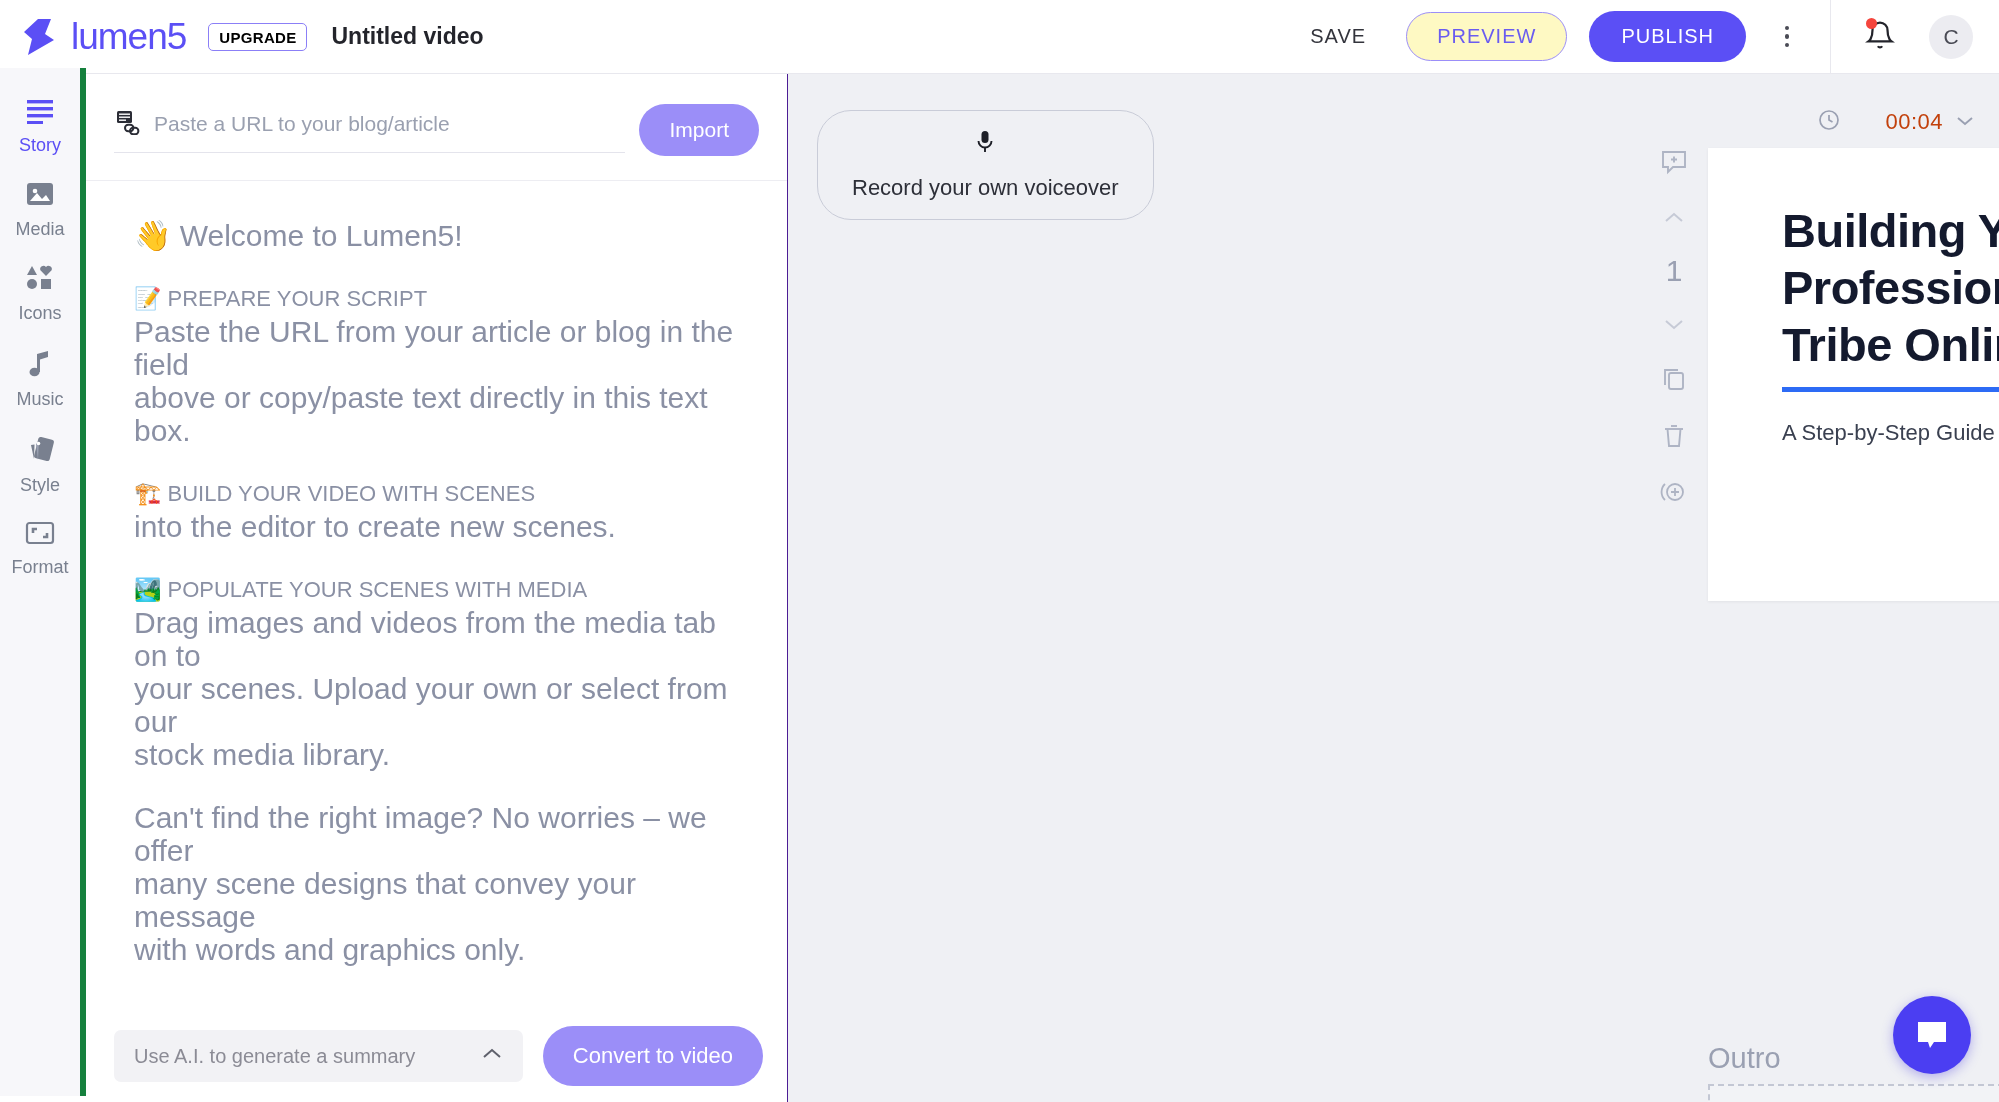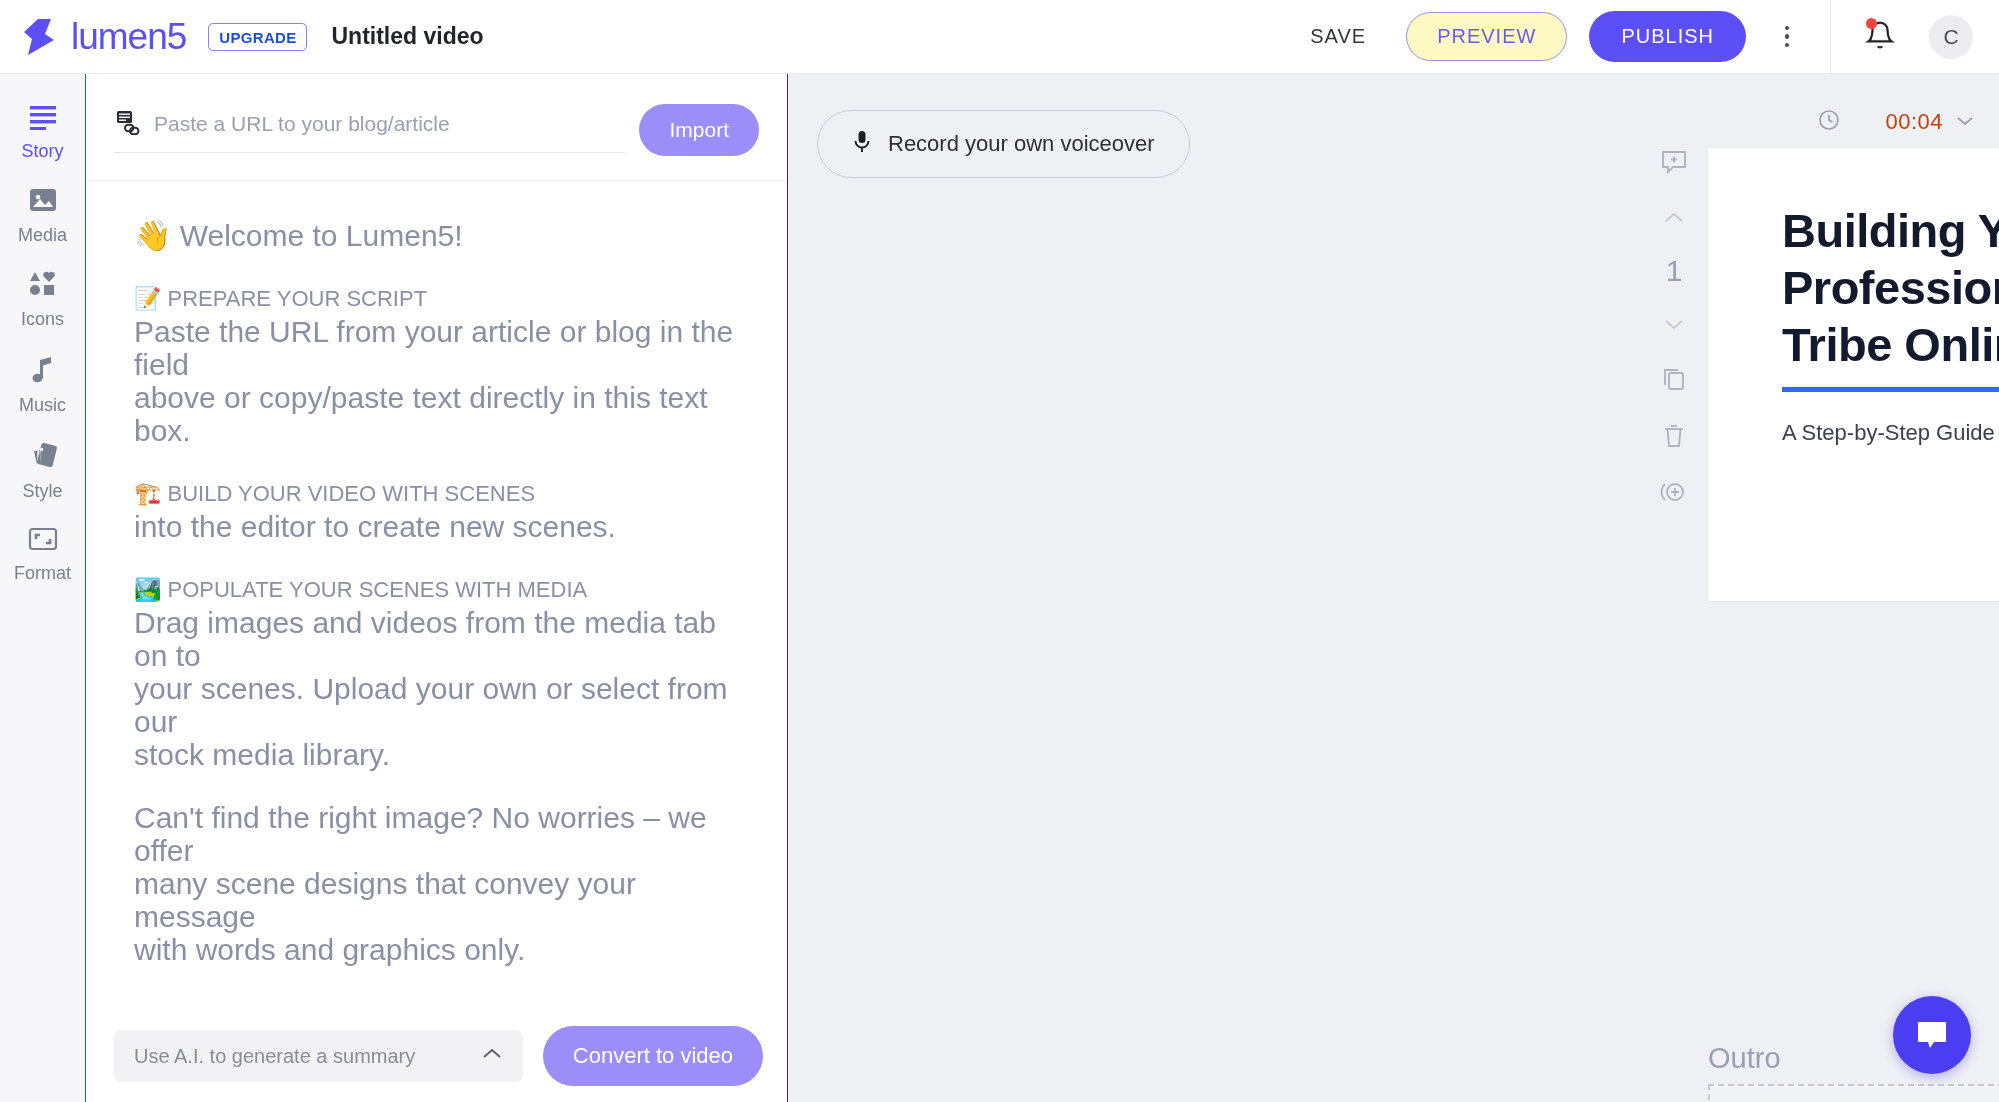--- a/index.html
+++ b/index.html
@@ -17,21 +17,21 @@
     display: flex; align-items: center;
   }
   .brand { display: flex; align-items: center; margin-left: 18px; }
   .logo-mark { width: 44px; height: 44px; }
   .logo-text {
     font-size: 37px; color: #5b4ff5; letter-spacing: -1px;
     margin-left: 9px; font-weight: 400;
   }
   .upgrade-pill {
     margin-left: 22px; border: 1.5px solid #8b7ff7; border-radius: 5px;
-    color: #1d4ed8; font-size: 15px; font-weight: 700;
+    color: #000000; font-size: 15px; font-weight: 700;
     padding: 5px 10px 4px; letter-spacing: 0.3px;
   }
   .video-title {
     margin-left: 24px; font-size: 23px; color: #23242b; font-weight: 700;
   }
   .topbar-right {
     margin-left: auto; display: flex; align-items: center; height: 100%;
   }
   .save-btn {
     font-size: 20px; color: #33343c; letter-spacing: 1px;
@@ -65,22 +65,22 @@
   .avatar {
     margin-left: 34px; margin-right: 26px;
     width: 44px; height: 44px; border-radius: 50%;
     background: #ececf1; color: #4a4b55;
     display: flex; align-items: center; justify-content: center;
     font-size: 21px; cursor: pointer;
   }
 
   
   .rail {
-    position: absolute; top: 74px; left: 0; width: 86px; height: 1028px;
-    background: #f7f7fa; border-right: 1px solid #15803d;
+    position: absolute; top: 68px; left: 0; width: 86px; height: 1028px;
+    background: #f7f7fa; border-right: 6px solid #15803d;
     padding-top: 16px;
   }
   .rail-item {
     display: flex; flex-direction: column; align-items: center;
     padding: 14px 0 10px; cursor: pointer; gap: 7px;
   }
   .rail-label { font-size: 18px; color: #79808f; }
   .rail-item.active .rail-label { color: #5b4ff5; }
 
   
@@ -137,21 +137,21 @@
   
   .canvas {
     position: absolute; top: 74px; left: 788px;
     width: 1211px; height: 1028px; background: #eff0f4;
     overflow: hidden;
   }
   .voiceover-btn {
     position: absolute; top: 36px; left: 29px;
     display: flex; align-items: center; gap: 16px;
     background: #eff0f4; border: 1.5px solid #c9ccd8; border-radius: 34px;
-    padding: 18px 34px; cursor: pointer;
+    padding: 18px 34px; cursor: pointer; flex-direction: column;
   }
   .voiceover-label { font-size: 22px; color: #2d2f38; }
   .timer {
     position: absolute; top: 34px; right: 24px;
     display: flex; align-items: center; gap: 12px; cursor: pointer;
   }
   .timer-text { font-size: 22px; color: #c2410c; letter-spacing: 0.5px; margin-left: 32px; }
   .scene-tools {
     position: absolute; left: 855px; top: 60px; width: 62px;
     display: flex; flex-direction: column; align-items: center; gap: 0;

